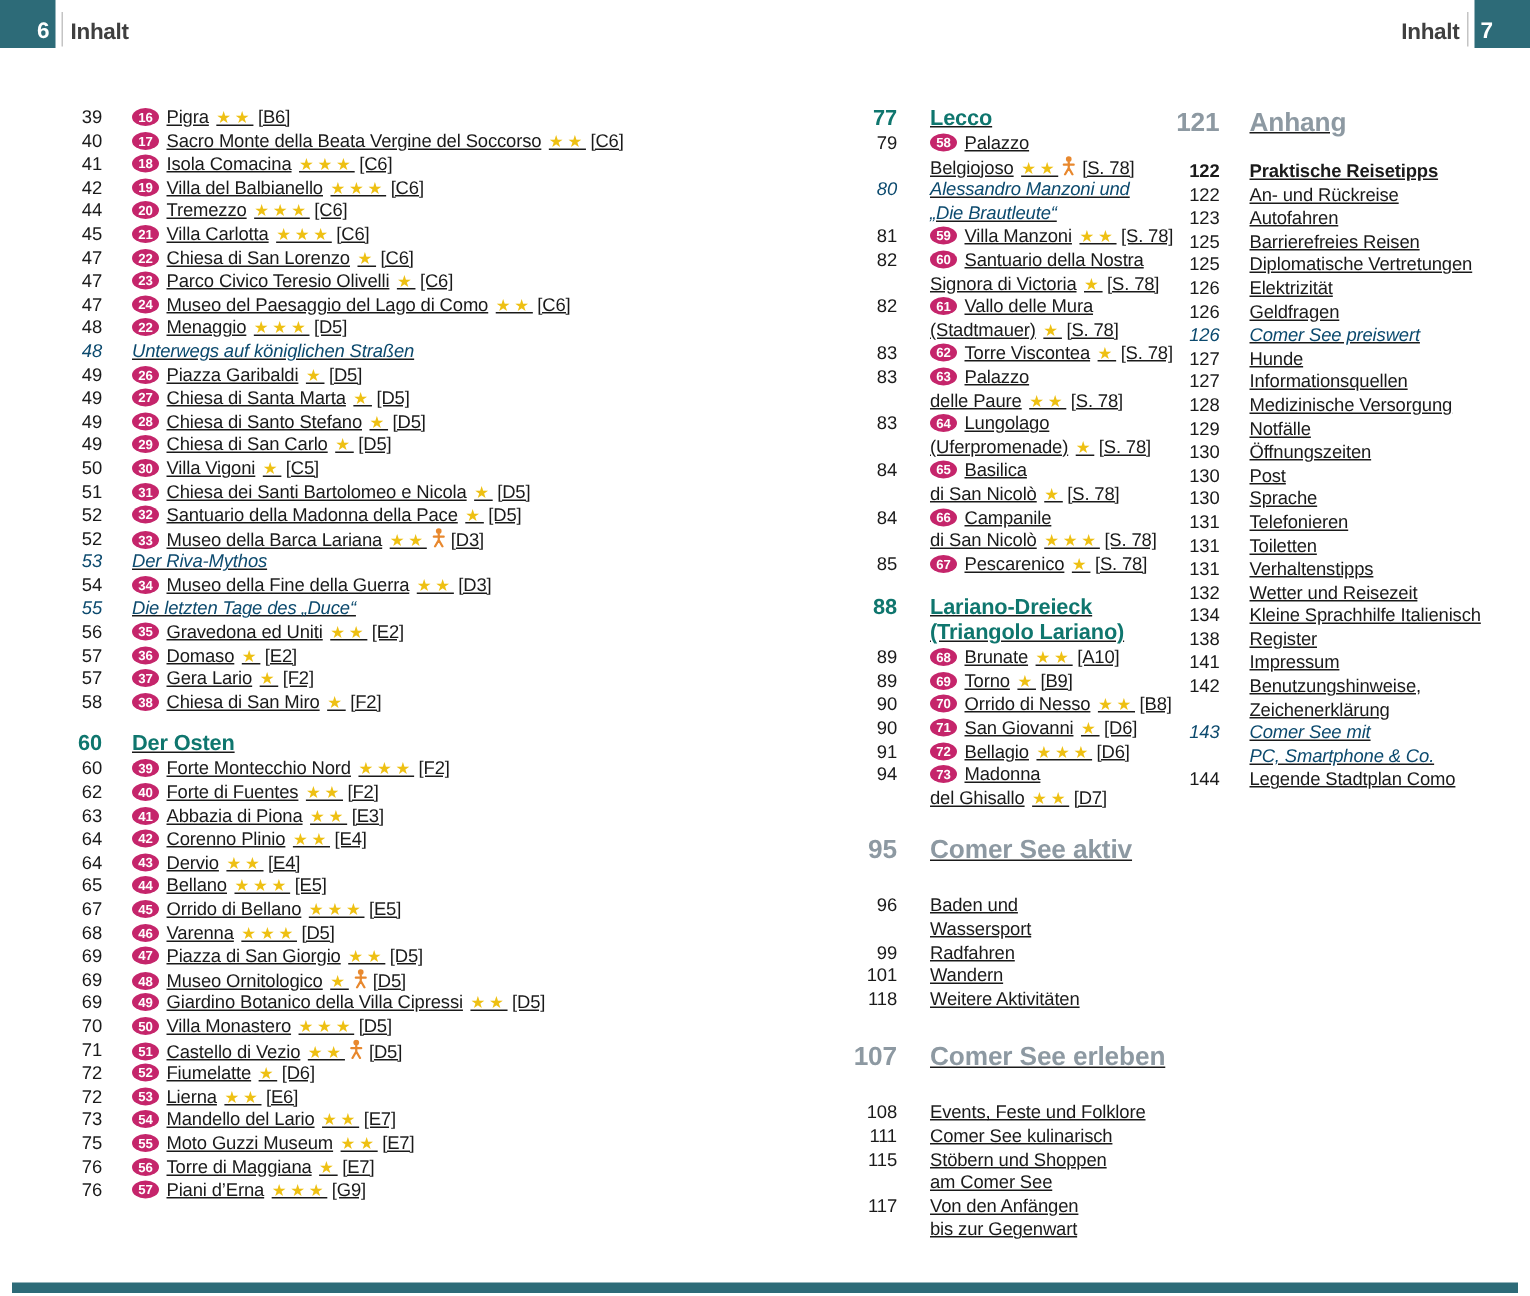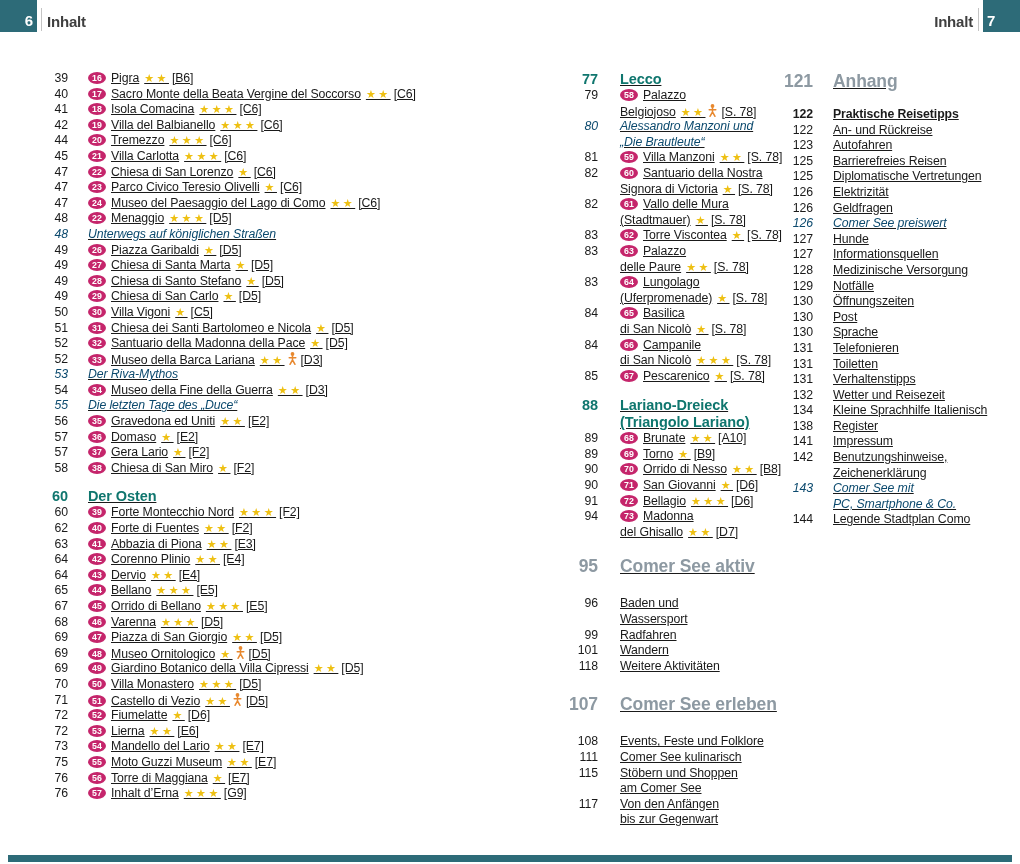--- a/index.html
+++ b/index.html
@@ -110,21 +110,21 @@
       <div class="row entry"><span class="num">70</span><span class="content"><span class="badge">50</span><span>Villa Monastero</span><span class="stars">★★★</span><span class="ref">[D5]</span></span></div>
       <div class="row entry"><span class="num">71</span><span class="content"><span class="badge">51</span><span>Castello di Vezio</span><span class="stars">★★</span><span class="person"><svg width="9" height="13" viewBox="0 0 9 13">
               <circle cx="4.5" cy="2" r="1.9" fill="#e8882e"></circle>
               <path d="M4.5 4 L4.5 8 M4.5 8 L2 12.3 M4.5 8 L7 12.3 M1.2 5.8 L7.8 5.8" stroke="#e8882e" stroke-width="1.5" fill="none" stroke-linecap="round"></path>
             </svg></span><span class="ref">[D5]</span></span></div>
       <div class="row entry"><span class="num">72</span><span class="content"><span class="badge">52</span><span>Fiumelatte</span><span class="stars">★</span><span class="ref">[D6]</span></span></div>
       <div class="row entry"><span class="num">72</span><span class="content"><span class="badge">53</span><span>Lierna</span><span class="stars">★★</span><span class="ref">[E6]</span></span></div>
       <div class="row entry"><span class="num">73</span><span class="content"><span class="badge">54</span><span>Mandello del Lario</span><span class="stars">★★</span><span class="ref">[E7]</span></span></div>
       <div class="row entry"><span class="num">75</span><span class="content"><span class="badge">55</span><span>Moto Guzzi Museum</span><span class="stars">★★</span><span class="ref">[E7]</span></span></div>
       <div class="row entry"><span class="num">76</span><span class="content"><span class="badge">56</span><span>Torre di Maggiana</span><span class="stars">★</span><span class="ref">[E7]</span></span></div>
-      <div class="row entry"><span class="num">76</span><span class="content"><span class="badge">57</span><span>Inhalt d’Erna</span><span class="stars">★★★</span><span class="ref">[G9]</span></span></div>
+      <div class="row entry"><span class="num">76</span><span class="content"><span class="badge">57</span><span>Piani d’Erna</span><span class="stars">★★★</span><span class="ref">[G9]</span></span></div>
     </div>
   <div class="col" id="col-middle">
       <div class="row heading"><span class="num">77</span><span class="content"><span>Lecco</span></span></div>
       <div class="row entry"><span class="num">79</span><span class="content"><span class="badge">58</span><span>Palazzo</span></span></div>
       <div class="row cont"><span class="num"></span><span class="content"><span>Belgiojoso</span><span class="stars">★★</span><span class="person"><svg width="9" height="13" viewBox="0 0 9 13">
               <circle cx="4.5" cy="2" r="1.9" fill="#e8882e"></circle>
               <path d="M4.5 4 L4.5 8 M4.5 8 L2 12.3 M4.5 8 L7 12.3 M1.2 5.8 L7.8 5.8" stroke="#e8882e" stroke-width="1.5" fill="none" stroke-linecap="round"></path>
             </svg></span><span class="ref">[S. 78]</span></span></div>
       <div class="row italic"><span class="num">80</span><span class="content"><span>Alessandro Manzoni und</span></span></div>
       <div class="row italic-cont"><span class="num"></span><span class="content"><span>„Die Brautleute“</span></span></div>

